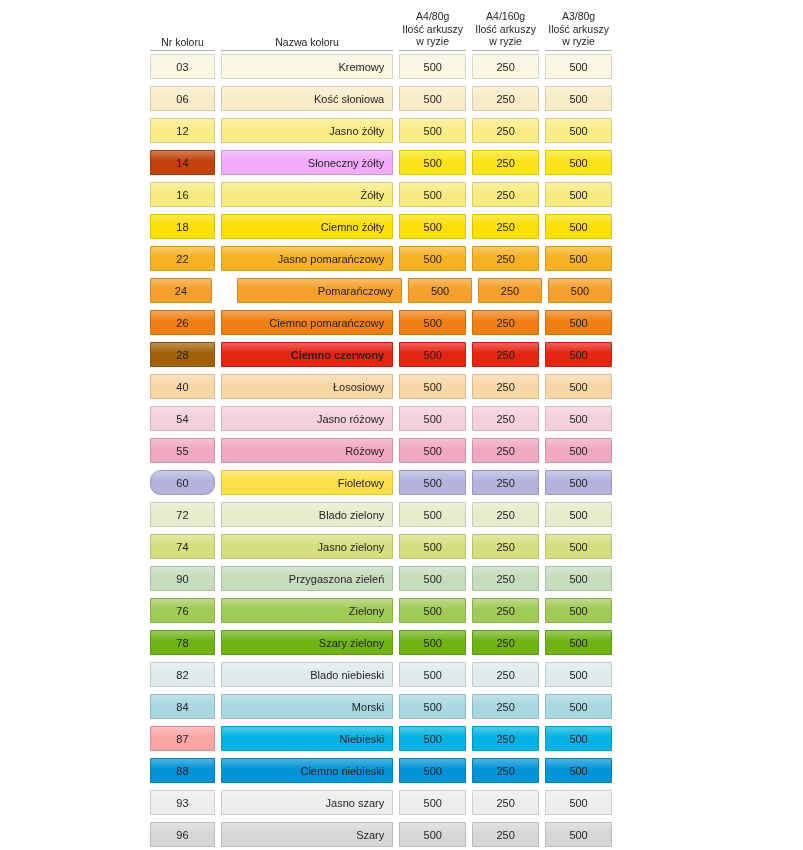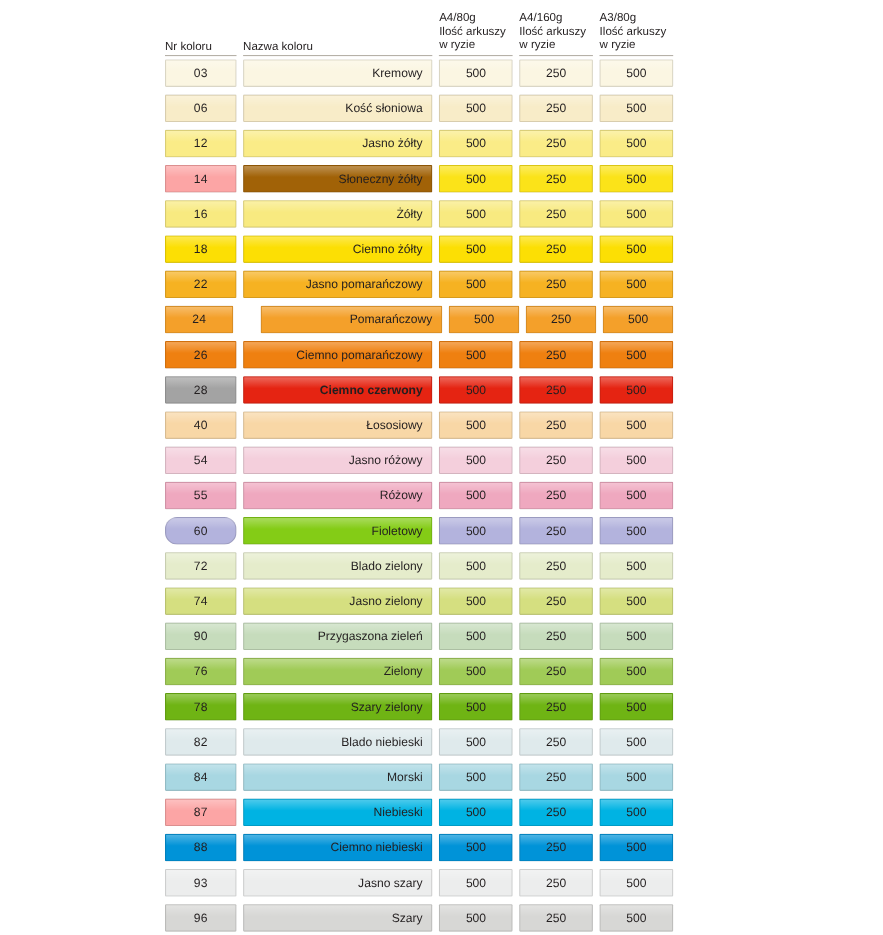--- a/index.html
+++ b/index.html
@@ -30,21 +30,21 @@
 
   
   .thead {
     display: flex;
     align-items: flex-end;
     height: 51px;
     box-sizing: border-box;
   }
   .th {
     box-sizing: border-box;
-    text-align: left;
+    text-align: center;
     font-size: 10.5px;
     line-height: 12.2px;
     color: #231f20;
     border-bottom: 1.4px solid #b6b1a8;
     padding-bottom: 3px;
   }
   .th .hl { display: block; white-space: nowrap; }
 
   .col-nr   { width: 66px; margin-right: 6px; }
   .col-name { width: 175px; margin-right: 6px; }
@@ -180,24 +180,24 @@
             <span>500</span>
           </div>
           <div class="cell c-qty" style="background: rgb(250, 236, 135);">
             <span>250</span>
           </div>
           <div class="cell c-qty last" style="background: rgb(250, 236, 135);">
             <span>500</span>
           </div>
         </div>
         <div class="row">
-          <div class="cell c-nr" style="background: #fca5a5;">
+          <div class="cell c-nr" style="background: #c2410c;">
             <span>14</span>
           </div>
-          <div class="cell c-name" style="background: #a16207;">
+          <div class="cell c-name" style="background: #f0abfc;">
             <span>Słoneczny żółty</span>
           </div>
           <div class="cell c-qty" style="background: rgb(251, 227, 25);">
             <span>500</span>
           </div>
           <div class="cell c-qty" style="background: rgb(251, 227, 25);">
             <span>250</span>
           </div>
           <div class="cell c-qty last" style="background: rgb(251, 227, 25);">
             <span>500</span>
@@ -282,21 +282,21 @@
             <span>500</span>
           </div>
           <div class="cell c-qty" style="background: rgb(239, 128, 16);">
             <span>250</span>
           </div>
           <div class="cell c-qty last" style="background: rgb(239, 128, 16);">
             <span>500</span>
           </div>
         </div>
         <div class="row">
-          <div class="cell c-nr" style="background: #a3a3a3;">
+          <div class="cell c-nr" style="background: #a16207;">
             <span>28</span>
           </div>
           <div class="cell c-name" style="background: rgb(229, 36, 18); font-weight: bold;">
             <span>Ciemno czerwony</span>
           </div>
           <div class="cell c-qty" style="background: rgb(229, 36, 18);">
             <span>500</span>
           </div>
           <div class="cell c-qty" style="background: rgb(229, 36, 18);">
             <span>250</span>
@@ -353,21 +353,21 @@
             <span>250</span>
           </div>
           <div class="cell c-qty last" style="background: rgb(239, 168, 191);">
             <span>500</span>
           </div>
         </div>
         <div class="row">
           <div class="cell c-nr" style="background: rgb(179, 179, 221); border-radius: 11px;">
             <span>60</span>
           </div>
-          <div class="cell c-name" style="background: #84cc16;">
+          <div class="cell c-name" style="background: #fde047;">
             <span>Fioletowy</span>
           </div>
           <div class="cell c-qty" style="background: rgb(179, 179, 221);">
             <span>500</span>
           </div>
           <div class="cell c-qty" style="background: rgb(179, 179, 221);">
             <span>250</span>
           </div>
           <div class="cell c-qty last" style="background: rgb(179, 179, 221);">
             <span>500</span>

